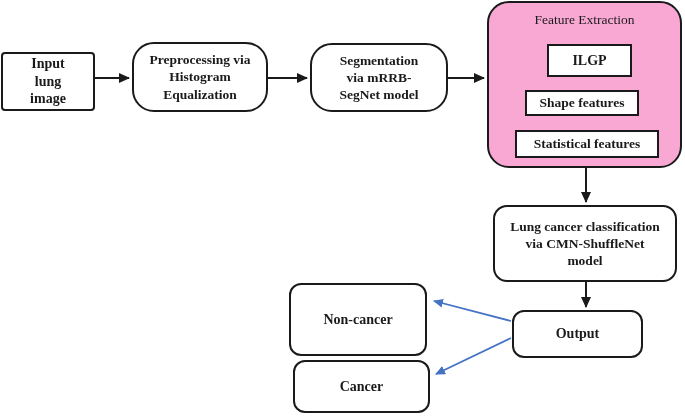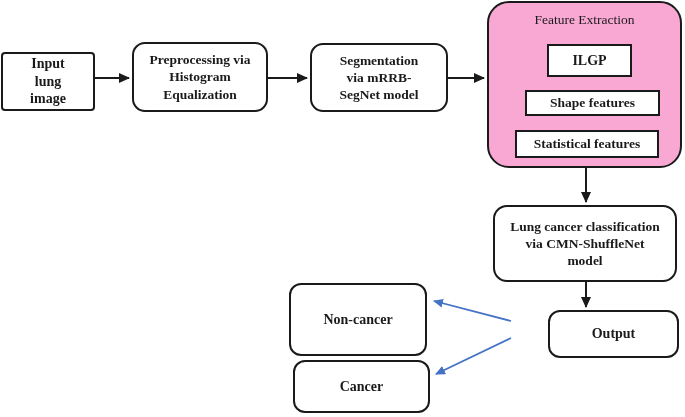--- a/index.html
+++ b/index.html
@@ -22,21 +22,21 @@
     box-sizing: border-box;
     border: 2.5px solid #1a1a1a;
     background: #ffffff;
     display: flex;
     align-items: center;
     justify-content: center;
     text-align: center;
     font-weight: bold;
     line-height: 1.28;
   }
-  .rounded { border-radius: 13px; }
+  .rounded { border-radius: 22px; }
   .node-input        { left: 1px;   top: 52px;  width: 94px;  height: 59px;  font-size: 14px;   border-radius: 4px; padding: 0 18px; }
   .node-preprocess   { left: 132px; top: 42px;  width: 136px; height: 70px;  font-size: 13.5px; padding: 0 10px; }
   .node-segmentation { left: 310px; top: 43px;  width: 138px; height: 69px;  font-size: 13.5px; padding: 0 24px; }
   .fe-container {
     position: absolute;
     box-sizing: border-box;
     left: 487px; top: 1px; width: 195px; height: 167px;
     border: 2.5px solid #1a1a1a;
     border-radius: 22px;
     background: #f9a8d4;
@@ -53,24 +53,24 @@
     box-sizing: border-box;
     border: 2px solid #1a1a1a;
     background: #ffffff;
     display: flex;
     align-items: center;
     justify-content: center;
     font-weight: bold;
     text-align: left;
   }
   .fe-ilgp  { left: 58px; top: 41px;  width: 85px;  height: 33px; font-size: 14px; }
-  .fe-shape { left: 36px; top: 87px;  width: 135px; height: 26px; font-size: 13.5px; }
+  .fe-shape { left: 36px; top: 87px;  width: 114px; height: 26px; font-size: 13.5px; }
   .fe-stat  { left: 26px; top: 127px; width: 144px; height: 28px; font-size: 13.5px; }
   .node-classify  { left: 493px; top: 205px; width: 184px; height: 77px; font-size: 13.5px; border-radius: 14px; padding: 0 12px; }
-  .node-output    { left: 512px; top: 310px; width: 131px; height: 48px; font-size: 14px; border-radius: 12px; margin-left: 36px; }
+  .node-output    { left: 512px; top: 310px; width: 131px; height: 48px; font-size: 14px; border-radius: 12px; }
   .node-noncancer { left: 289px; top: 283px; width: 138px; height: 73px; font-size: 14px; border-radius: 12px; }
   .node-cancer    { left: 293px; top: 360px; width: 137px; height: 53px; font-size: 14px; border-radius: 12px; }
 </style>
 </head>
 <body>
 
 <div class="canvas">
 
   <svg class="arrow-layer" width="685" height="417" viewBox="0 0 685 417" xmlns="http://www.w3.org/2000/svg">
     <defs>

